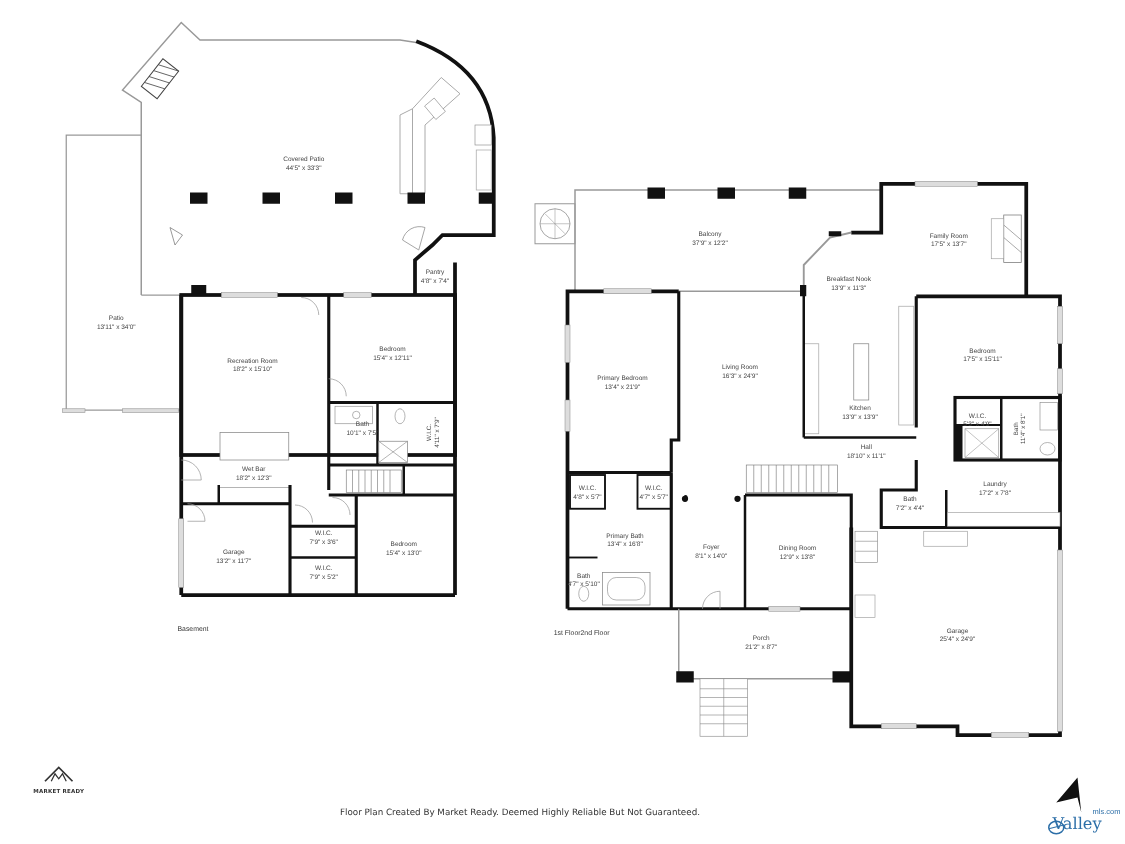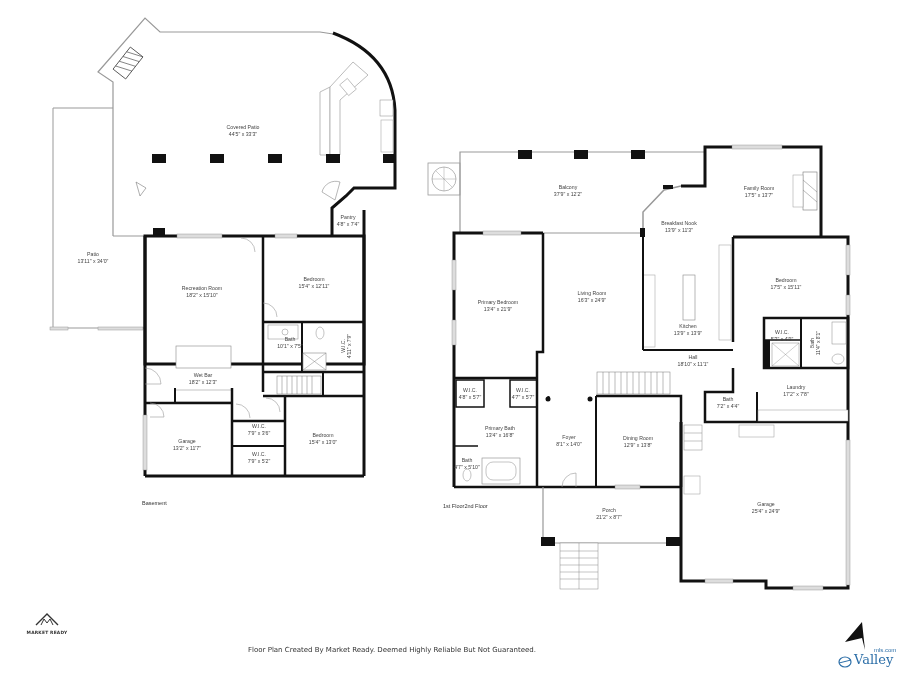--- a/index.html
+++ b/index.html
@@ -1,25 +1,25 @@
 <!DOCTYPE html>
 <html><head>
   <meta charset="utf-8">
   <style>
     html, body { margin: 0; padding: 0; background: #ffffff; }
     body { width: 900px; height: 675px; position: relative; overflow: hidden; font-family: "Liberation Sans", sans-serif; }
     #plan { position: absolute; left: 0; top: 0; width: 900px; height: 675px; }
     .lbl { font-family: "Liberation Sans", sans-serif; font-size: 5.2px; fill: #444; text-anchor: middle; }
     .lbl-v { font-family: "Liberation Sans", sans-serif; font-size: 5px; fill: #444; text-anchor: middle; }
     .floor-lbl { font-family: "Liberation Sans", sans-serif; font-size: 5.5px; fill: #333; }
-    .footer { position: absolute; left: 0; width: 784px; top: 646px; text-align: center; font-family: "DejaVu Sans", sans-serif; font-size: 7px; color: #333; }
+    .footer { position: absolute; left: 0; width: 784px; top: 646px; text-align: center; font-family: "DejaVu Sans", sans-serif; font-size: 7px; color: #333; padding-left: 24px; }
     .mr-logo { position: absolute; left: 22px; top: 612px; width: 50px; text-align: center; }
     .mr-text { font-family: "DejaVu Sans", sans-serif; font-size: 4.4px; font-weight: bold; color: #333; letter-spacing: 0.2px; }
     .valley { position: absolute; left: 838px; top: 620px; width: 62px; height: 50px; }
-    .valley-text { position: absolute; left: 16px; top: 32px; font-family: "DejaVu Serif", serif; font-size: 13px; color: #2d6fa8; }
+    .valley-text { position: absolute; left: 4px; top: 32px; font-family: "DejaVu Serif", serif; font-size: 13px; color: #2d6fa8; }
     .valley-sup { position: absolute; left: 36px; top: 27px; font-family: "Liberation Sans", sans-serif; font-size: 6px; color: #2d6fa8; }
   </style>
 </head>
 <body>
 
 <svg id="plan" viewBox="0 0 900 675" xmlns="http://www.w3.org/2000/svg">
 
   <g>
 
     <polyline points="113,108 53,108 53,328 145,328" fill="none" stroke="#999" stroke-width="1"></polyline>

